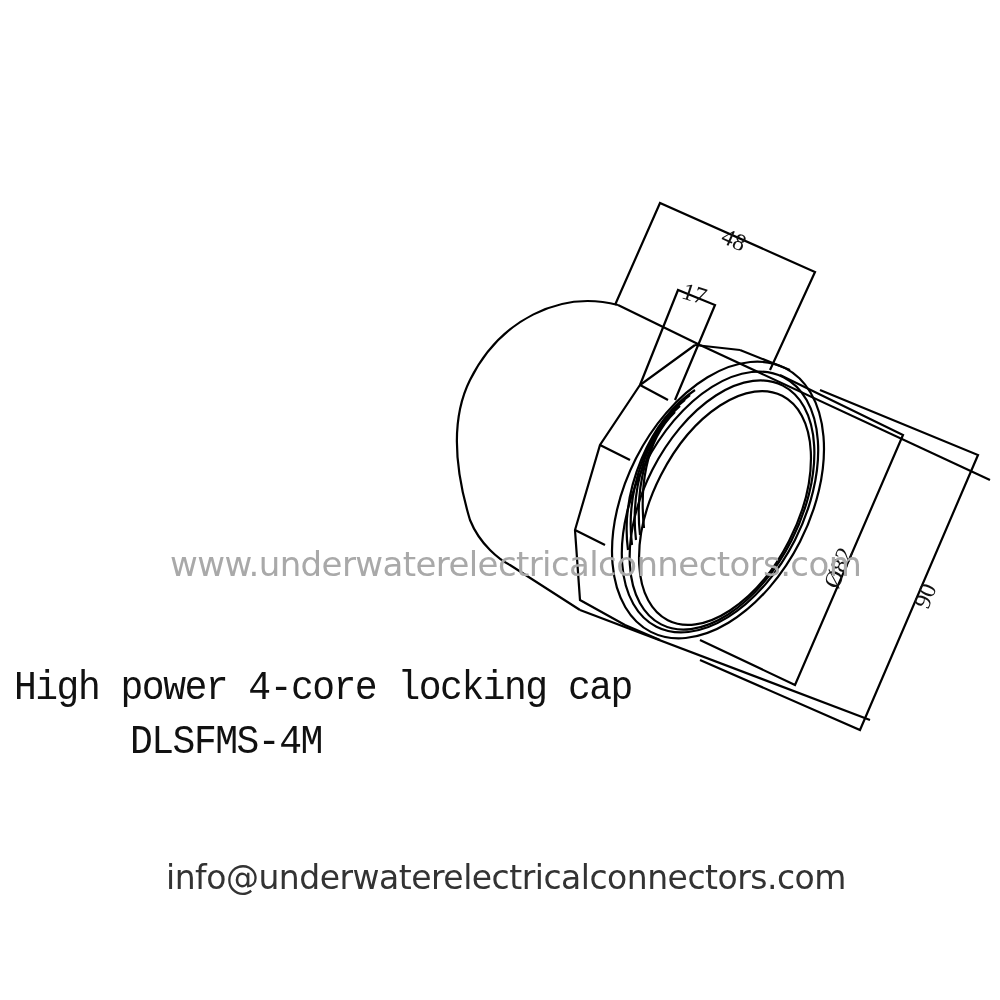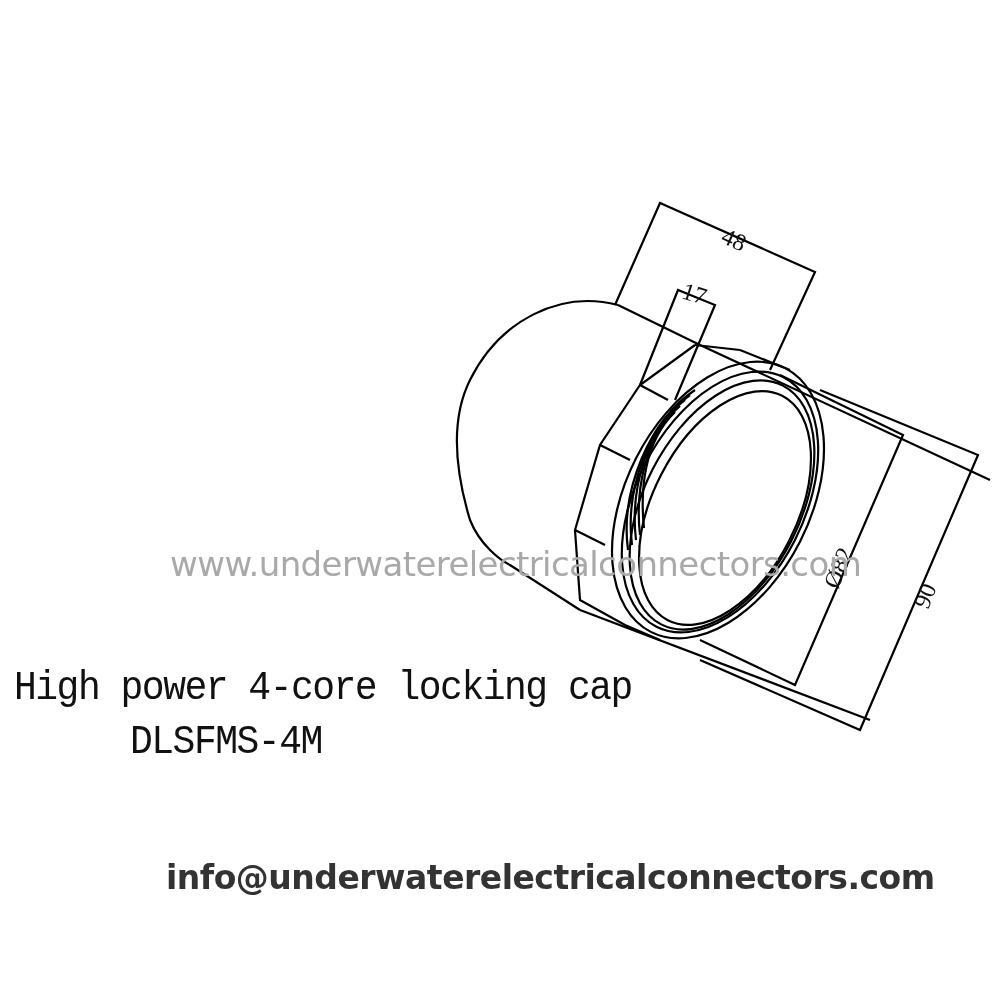--- a/index.html
+++ b/index.html
@@ -16,21 +16,21 @@
       letter-spacing: -1.5px; white-space: nowrap; transform: scaleY(1.08); transform-origin: left top;
     }
     .model {
       position: absolute; left: 130px; top: 718px;
       font-family: "Liberation Mono", monospace; font-size: 38px; color: #111;
       letter-spacing: -1.5px; white-space: nowrap; transform: scaleY(1.08); transform-origin: left top;
     }
     .email {
       position: absolute; left: 166px; top: 858px;
       font-family: "DejaVu Sans", sans-serif; font-size: 33px; color: #333;
-      letter-spacing: -0.5px; white-space: nowrap; font-weight: bold;
+      letter-spacing: -0.5px; white-space: nowrap;
     }
     .dim {
       font-family: "Liberation Serif", serif; font-size: 24px; fill: #111;
     }
     svg line, svg path, svg polyline, svg ellipse { stroke: #000; fill: none; stroke-width: 2.2; }
   </style>
 </head>
 <body>
 
 <svg class="drawing" viewBox="0 0 1000 1000" xmlns="http://www.w3.org/2000/svg">

